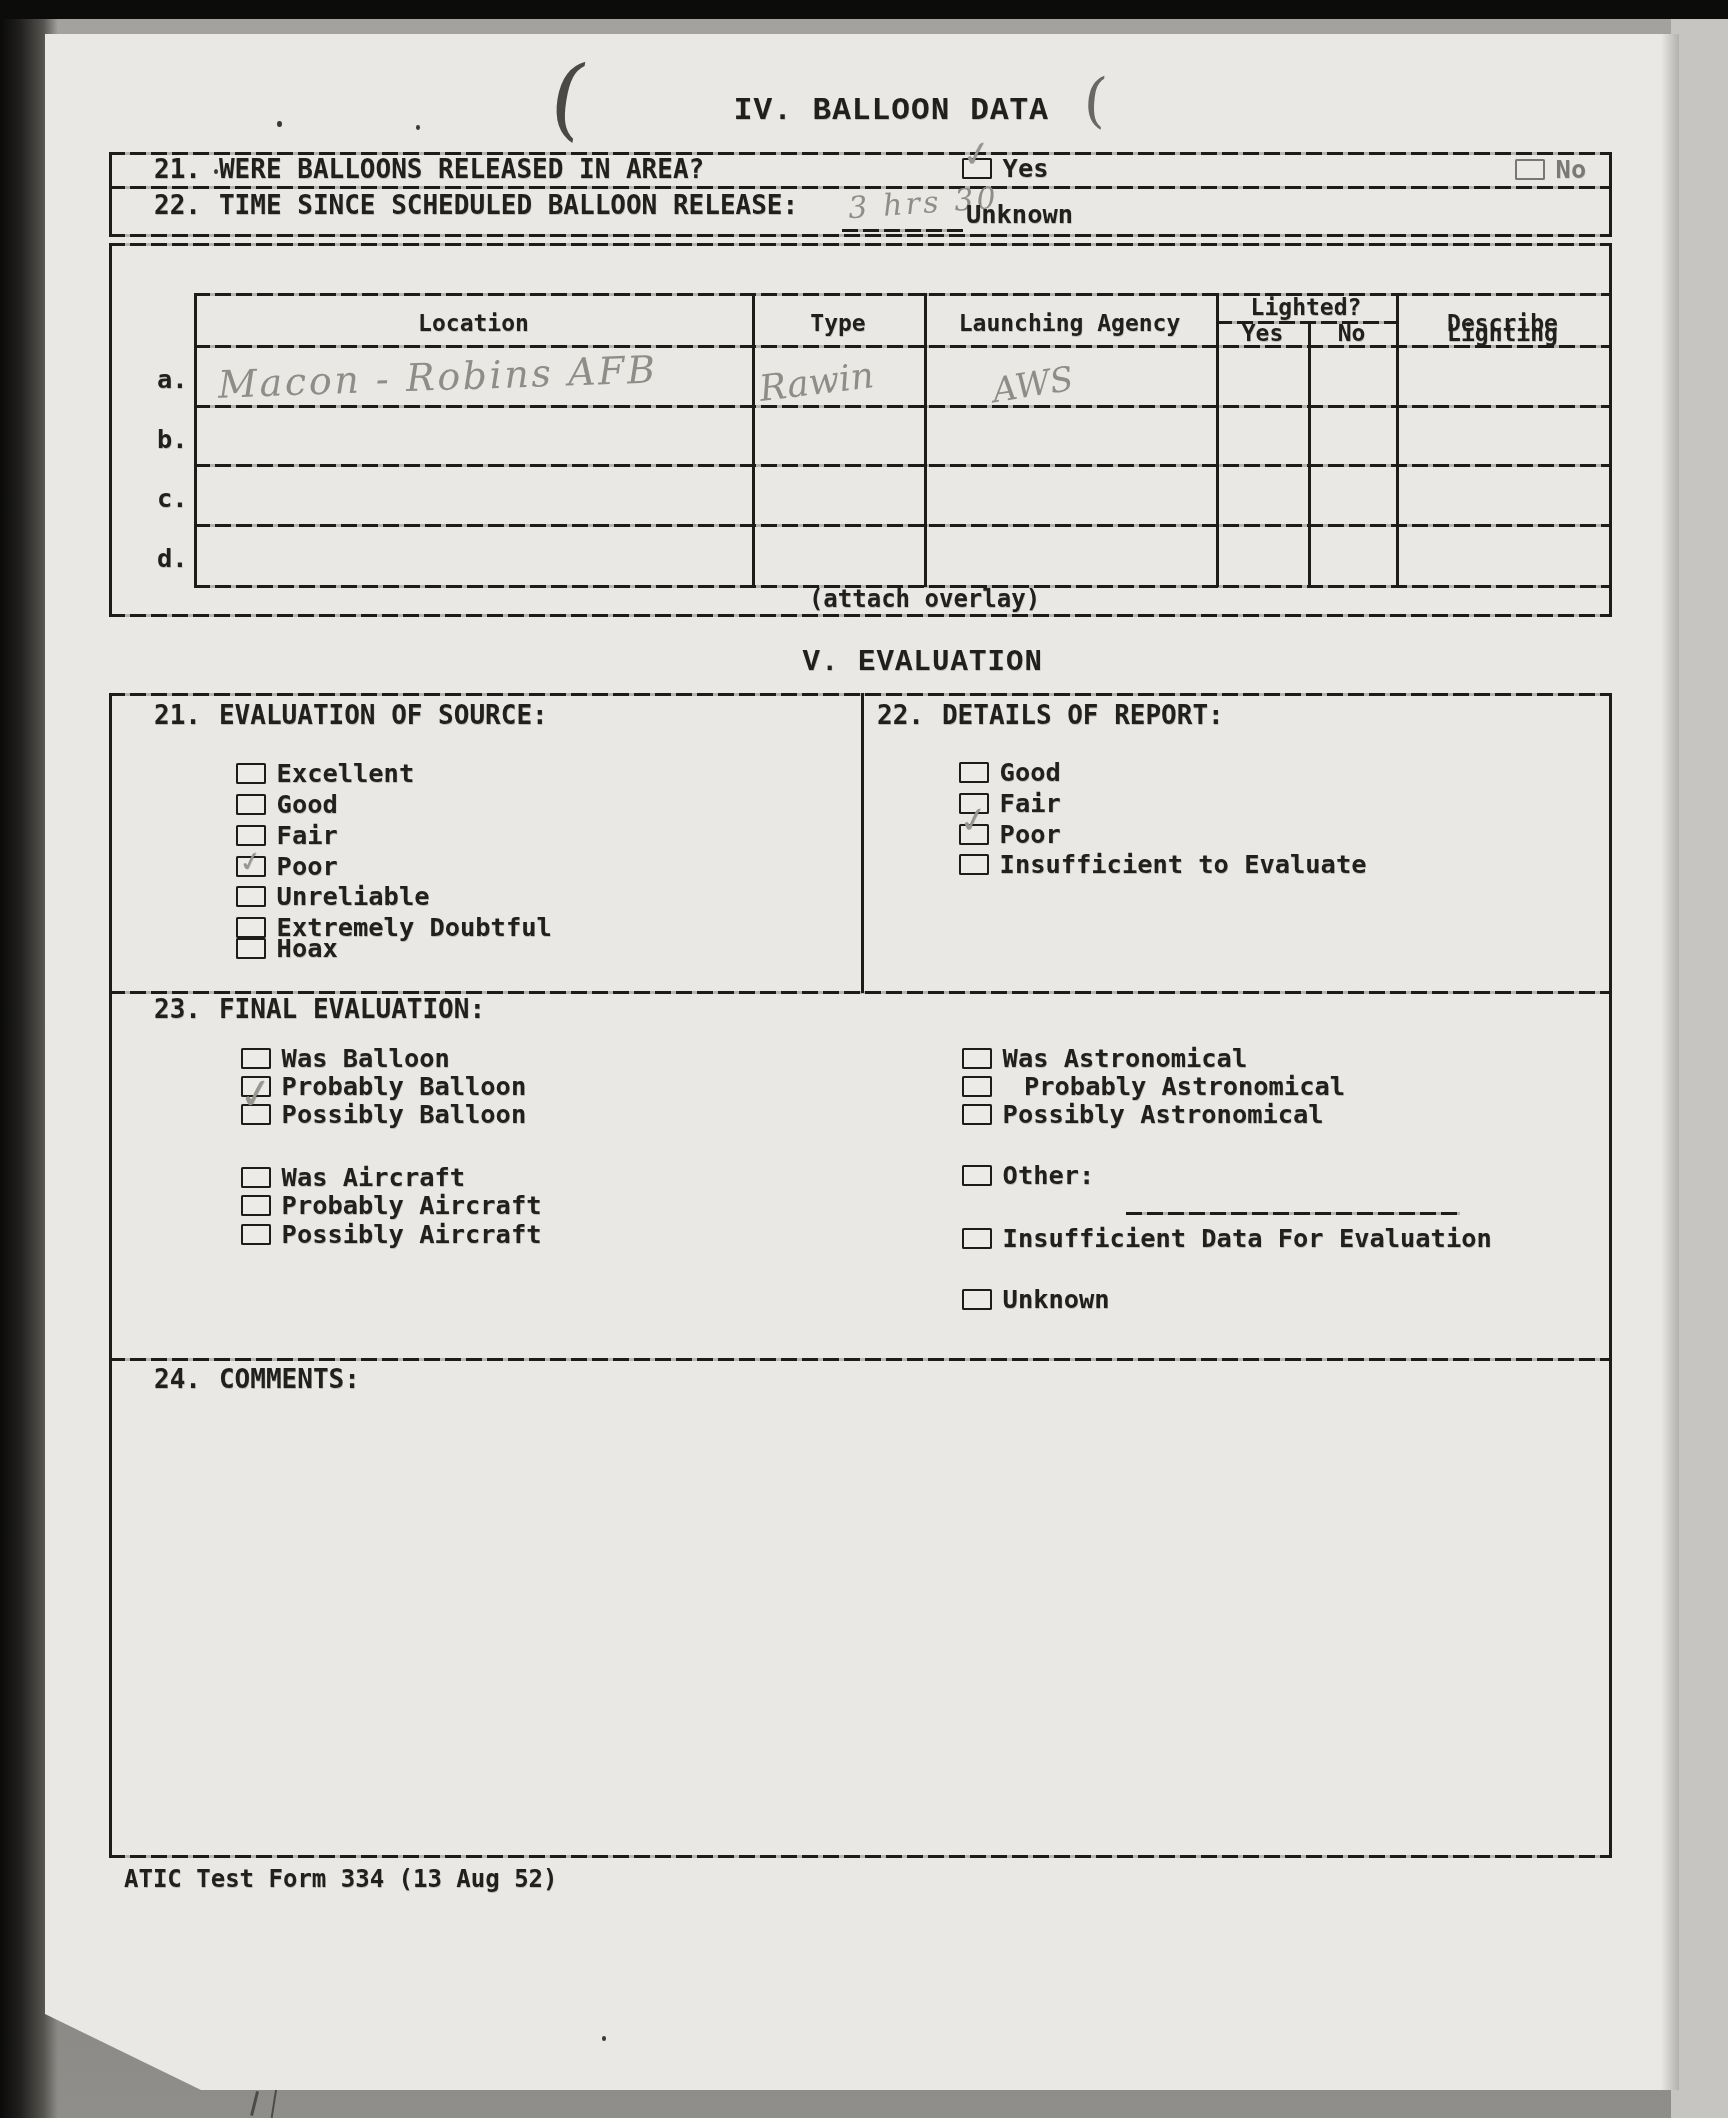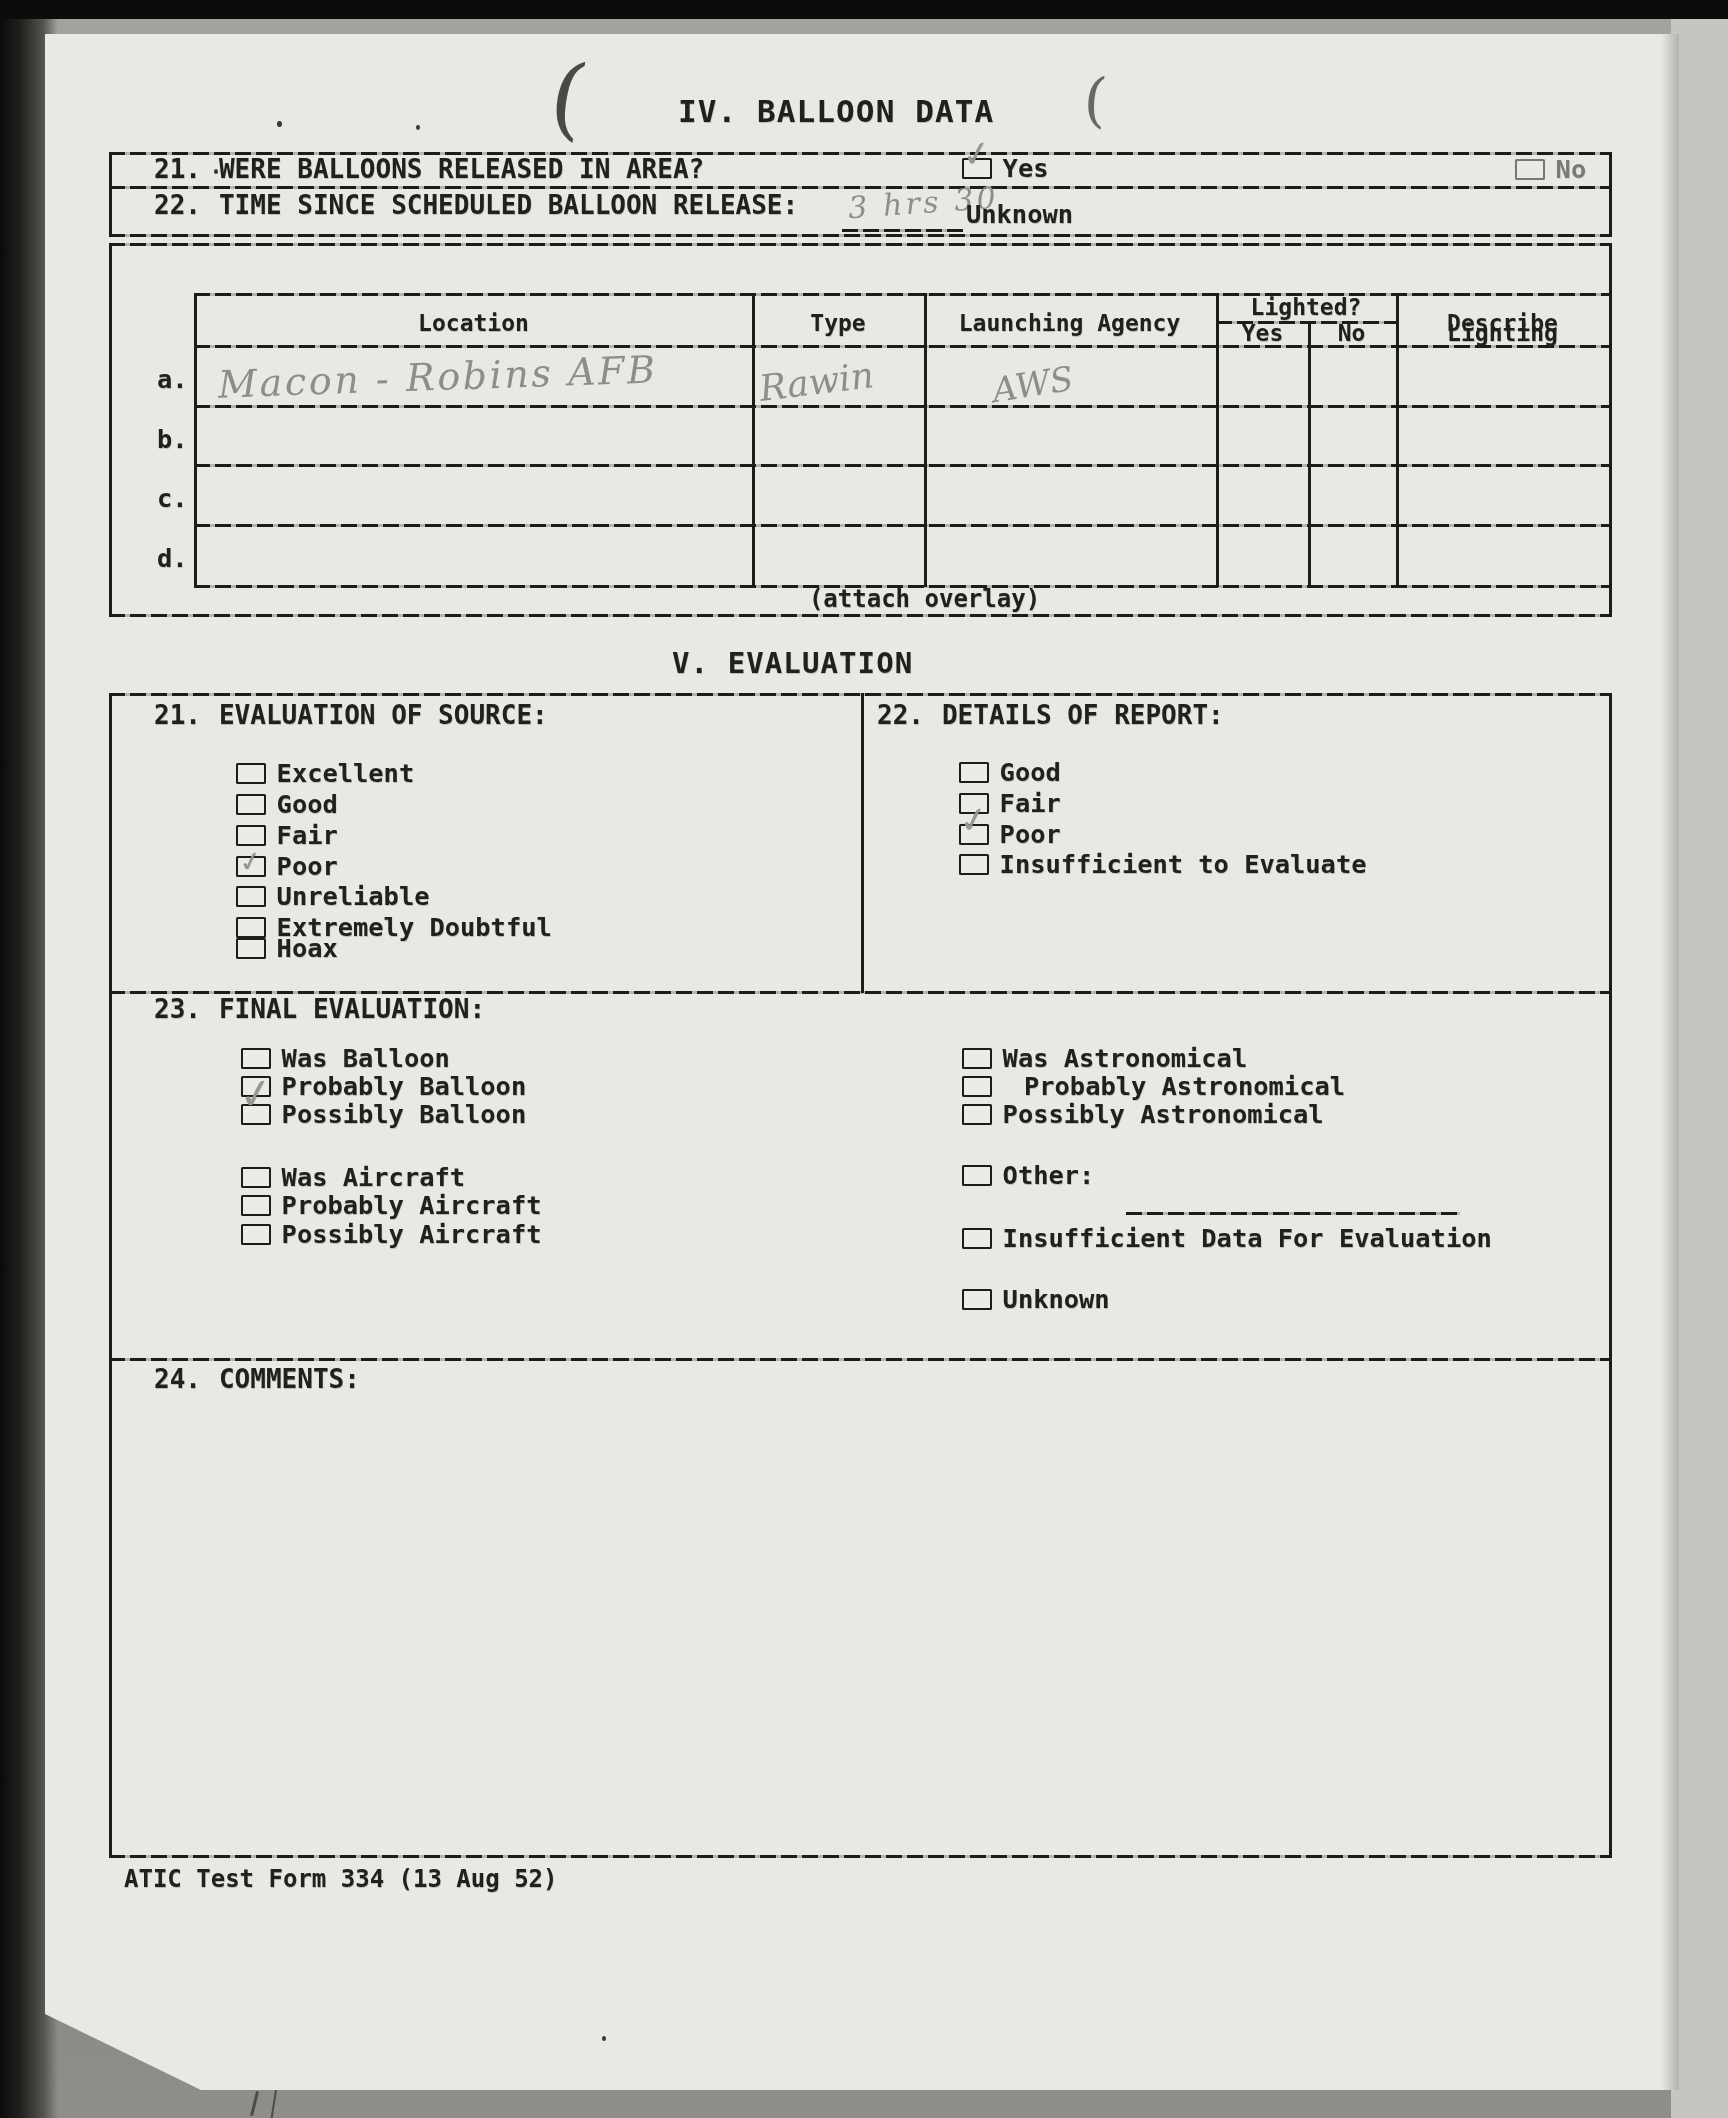--- a/index.html
+++ b/index.html
@@ -26,21 +26,21 @@
   .line{position:absolute;font-size:26px;line-height:27.5px;white-space:nowrap;}
   .line .num{margin-right:18px;}
   .opt{position:absolute;display:flex;align-items:center;gap:10.6px;height:23px;
        font-size:25.4px;line-height:23px;white-space:nowrap;}
   .cb{width:30px;height:21px;border:2.6px solid #1d1c1a;border-radius:1.6px;display:inline-block;
       box-sizing:border-box;position:relative;flex:none;background:rgba(255,255,255,.15);}
   .cb .mark{position:absolute;left:-2.1px;top:-17px;font-size:35px;color:#97968f;
       font-family:"DejaVu Serif",serif;font-weight:normal;transform:rotate(-10deg);}
   .faded{opacity:.55;}
   .hdr{position:absolute;font-size:23px;line-height:25.4px;text-align:center;white-space:nowrap;}
-  .title{position:absolute;text-align:left;white-space:nowrap;}
+  .title{position:absolute;text-align:right;white-space:nowrap;font-family:Liberation Mono, monospace;}
   .curl{position:absolute;font-family:"DejaVu Serif",serif;color:#4a4945;font-weight:normal;}
   .speck{position:absolute;background:#3a3936;border-radius:50%;}
   .penstroke{position:absolute;background:#4c4b47;}
   .squiggle{position:absolute;font-family:"DejaVu Serif",serif;font-style:italic;color:#d3d2ce;}
 </style>
 </head>
 <body>
 
 <div id="stage">
   <div class="backing"></div>

